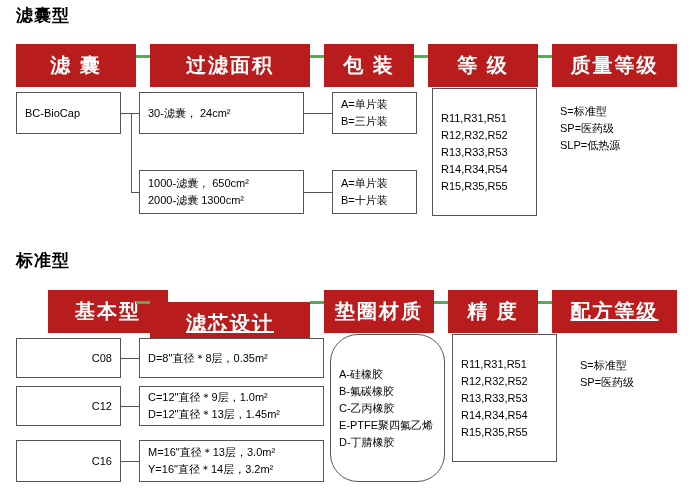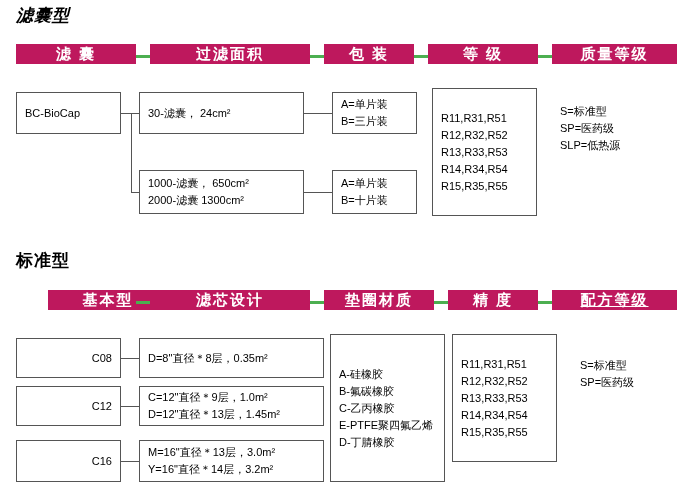--- a/index.html
+++ b/index.html
@@ -14,35 +14,35 @@
     color: #000;
     position: relative;
     overflow: hidden;
   }
   .section-title {
     font-size: 17px;
     font-weight: bold;
     letter-spacing: 1px;
     color: #000;
   }
-  #sec1-title { position: absolute; left: 16px; top: 4px; font-style: italic; }
+  #sec1-title { position: absolute; left: 16px; top: 4px; }
   #sec2-title { position: absolute; left: 16px; top: 249px; }
 
   
   .hdr {
     position: absolute;
-    background: #be185d;
+    background: #b91c1c;
     color: #ffffff;
     font-weight: bold;
-    font-size: 15px;
+    font-size: 20px;
     letter-spacing: 2px;
     display: flex;
     align-items: center;
     justify-content: center;
-    height: 20px;
+    height: 43px;
   }
   .connector {
     position: absolute;
     background: #4caf50;
     height: 3px;
   }
   
   .box {
     position: absolute;
     border: 1px solid #555;
@@ -126,21 +126,21 @@
 <div class="box" style="left:552px; top:88px; width:120px; height:80px; border:none;">
   <div class="line">S=标准型</div>
   <div class="line">SP=医药级</div>
   <div class="line">SLP=低热源</div>
 </div>
 
 <div class="section-title" id="sec2-title">标准型</div>
 
 <div class="hdr" style="left:0; top:290px; width:120px;margin-left:48px;">基本型</div>
 <div class="connector" style="left:136px; top:301px; width:14px;"></div>
-<div class="hdr" style="left:150px; top:290px; width:160px;">滤芯设计</div>
+<div class="hdr" style="left:150px; top:302px; width:160px;text-decoration:underline;">滤芯设计</div>
 <div class="connector" style="left:310px; top:301px; width:14px;"></div>
 <div class="hdr" style="left:324px; top:290px; width:110px;">垫圈材质</div>
 <div class="connector" style="left:434px; top:301px; width:14px;"></div>
 <div class="hdr" style="left:448px; top:290px; width:90px;">精  度</div>
 <div class="connector" style="left:538px; top:301px; width:14px;"></div>
 <div class="hdr" style="left:552px; top:290px; width:125px;text-decoration:underline;">配方等级</div>
 
 <div class="box center" style="left:16px; top:338px; width:105px; height:40px;">
   <div class="line">C08</div>
 </div>
@@ -160,21 +160,21 @@
 </div>
 <div class="box" style="left:139px; top:386px; width:185px; height:40px;">
   <div class="line">C=12"直径＊9层，1.0m²</div>
   <div class="line">D=12"直径＊13层，1.45m²</div>
 </div>
 <div class="box" style="left:139px; top:440px; width:185px; height:42px;">
   <div class="line">M=16"直径＊13层，3.0m²</div>
   <div class="line">Y=16"直径＊14层，3.2m²</div>
 </div>
 
-<div class="box" style="left:330px; top:334px; width:115px; height:148px;">
+<div class="box" style="left:330px; top:334px; width:115px; height:148px;border-radius:28px;">
   <div class="line">A-硅橡胶</div>
   <div class="line">B-氟碳橡胶</div>
   <div class="line">C-乙丙橡胶</div>
   <div class="line">E-PTFE聚四氟乙烯</div>
   <div class="line">D-丁腈橡胶</div>
 </div>
 
 <div class="box" style="left:452px; top:334px; width:105px; height:128px;">
   <div class="line">R11,R31,R51</div>
   <div class="line">R12,R32,R52</div>

